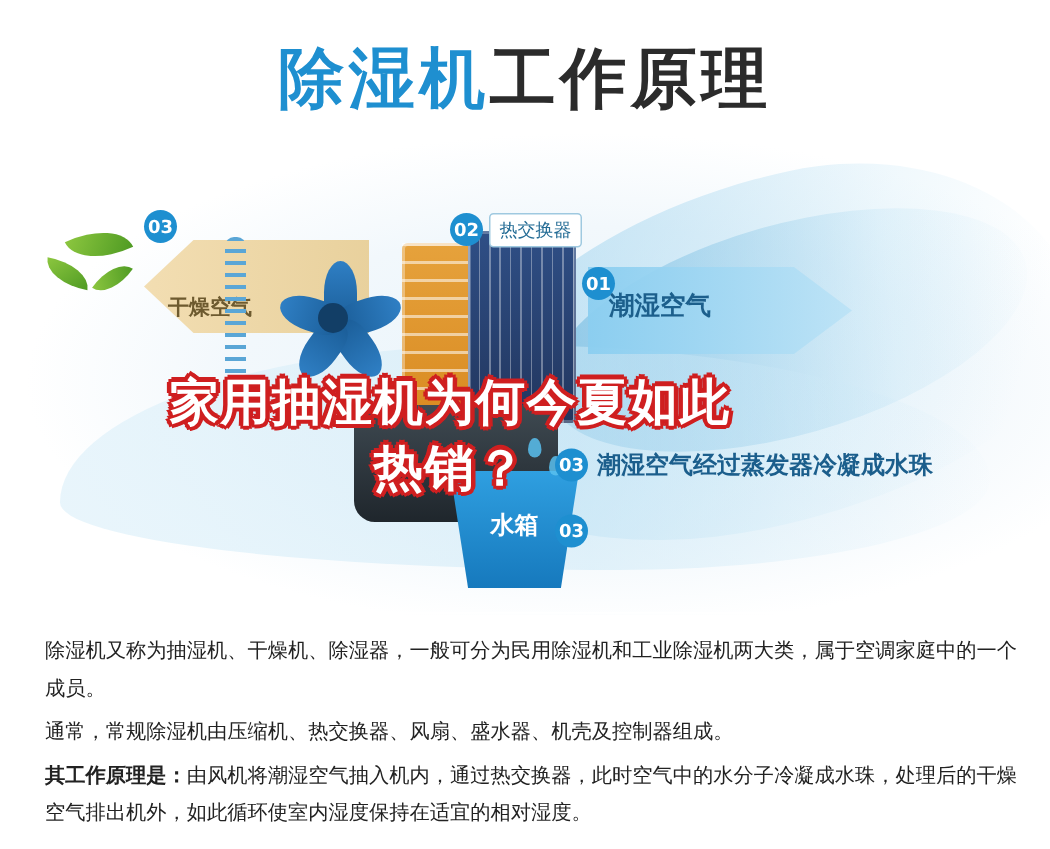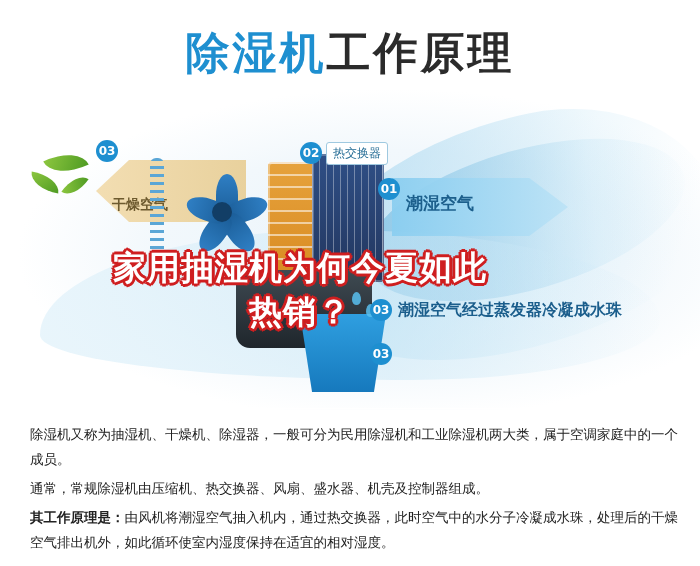--- a/index.html
+++ b/index.html
@@ -69,21 +69,21 @@
     font-family:"DejaVu Sans",sans-serif;
   }
   .badge{
     position:absolute;width:22px;height:22px;border-radius:50%;
     background:#1e8fd0;color:#fff;font-size:12px;font-weight:bold;
     display:flex;align-items:center;justify-content:center;
     font-family:"DejaVu Sans",sans-serif;
   }
   .b03a{left:96px;top:22px;}
   .b02{left:300px;top:24px;}
-  .b01{left:378px;top:60px;}
+  .b01{left:388px;top:60px;}
 
   .tagbox{
     position:absolute;background:#ffffff;border:1px solid #9fc9e0;border-radius:3px;
     font-size:12px;color:#246c95;padding:2px 6px;font-family:"DejaVu Sans",sans-serif;
     white-space:nowrap;
   }
   .tag-hx{left:326px;top:24px;}
 
   .fan{
     position:absolute;left:176px;top:48px;width:92px;height:92px;
@@ -244,20 +244,21 @@
       <div class="badge b02">02</div>
       <div class="tagbox tag-hx">热交换器</div>
 
       <div class="moist-arrow"></div>
       <div class="badge b01">01</div>
       <div class="moist-label">潮湿空气</div>
 
       <div class="compressor"></div>
 
       <div class="tank"></div>
+      <div class="tank-label">水箱</div>
 
       <span class="drop" style="left:352px;top:174px;"></span>
       <span class="drop" style="left:366px;top:186px;"></span>
     </div>
 
     <div class="overlay-head">
       <div>家用抽湿机为何今夏如此</div>
       <div>热销？</div>
     </div>
 

